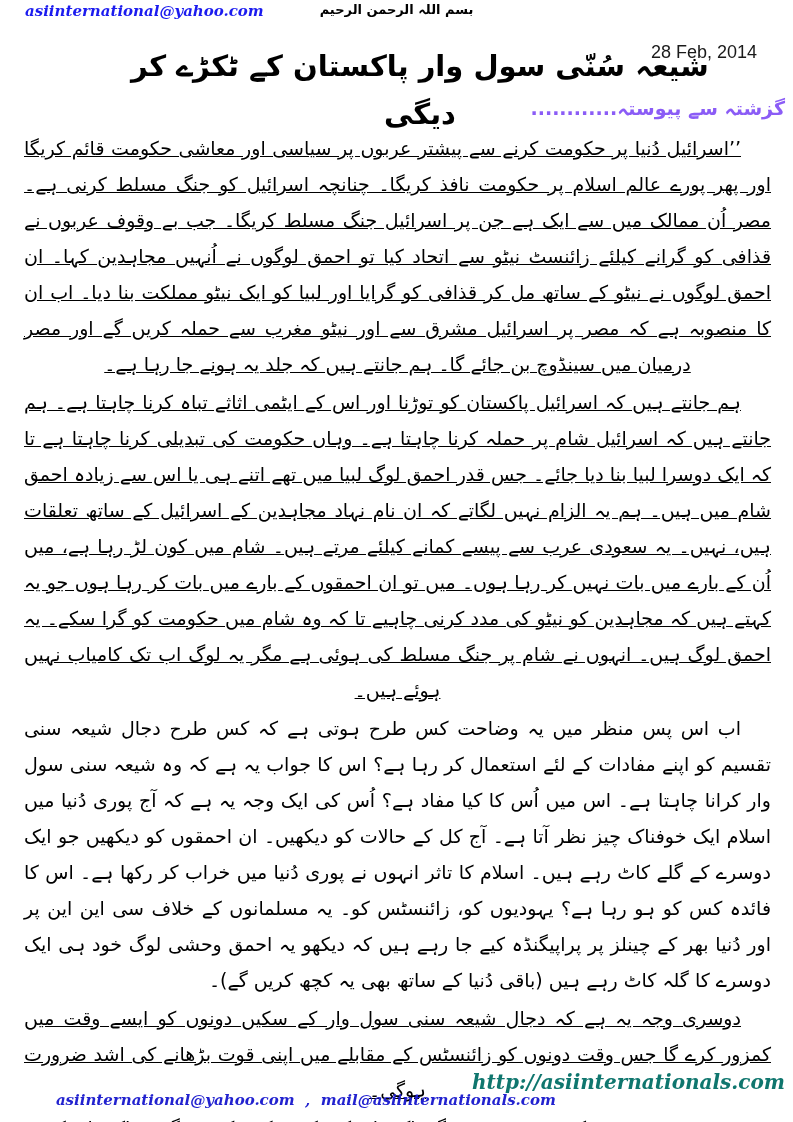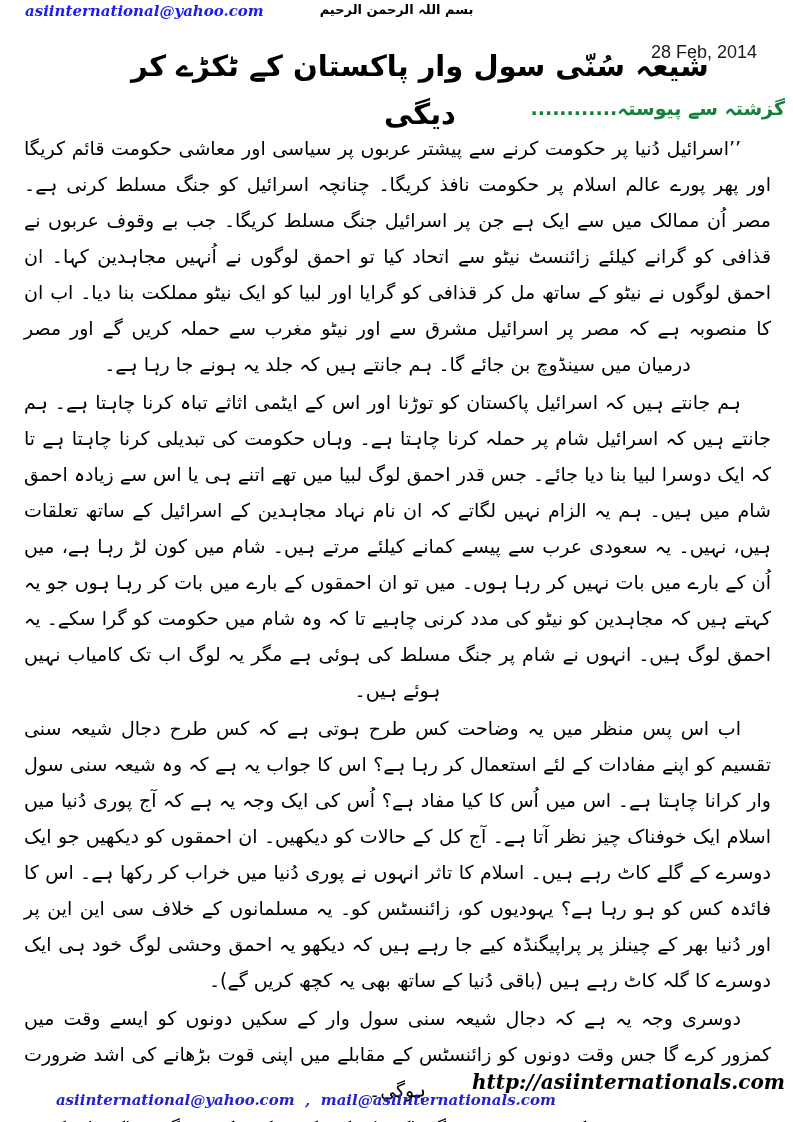--- a/index.html
+++ b/index.html
@@ -56,55 +56,55 @@
     text-align: center;
     font-size: 29px;
     font-weight: 700;
     line-height: 48px;
   }
   
   .continued {
     position: absolute;
     top: 97px; right: 8px;
     direction: rtl;
-    color: #15803d;
+    color: #8b5cf6;
     font-size: 19px;
     font-weight: 700;
     letter-spacing: 0.5px;
   }
   .continued .dots { letter-spacing: 1px; }
   
   .body-text {
     position: absolute;
     top: 130px; left: 24px; right: 22px;
     direction: rtl;
     font-size: 19px;
     line-height: 36px;
     color: #000;
   }
   .body-text p {
     text-align: justify;
     text-indent: 30px;
     margin-bottom: 2px;
   }
-  .body-text p.center-last { text-align-last: center; }
+  .body-text p.center-last { text-align-last: center; text-decoration: underline; }
   
   .footer-left {
     position: absolute;
     top: 1073px; left: 35px;
     font: italic 700 15px "DejaVu Serif", serif;
     color: #2222cf;
     white-space: pre;
   }
   .footer-left span { cursor: pointer; }
   .footer-url {
     position: absolute;
     top: 1070px; right: 8px;
     font: italic 700 20px "DejaVu Serif", serif;
-    color: #000000;
+    color: #0f766e;
     cursor: pointer;
   }
 </style>
 </head>
 <body>
 
 <div class="page">
 
   <span class="top-email">asiinternational@yahoo.com</span>
 

